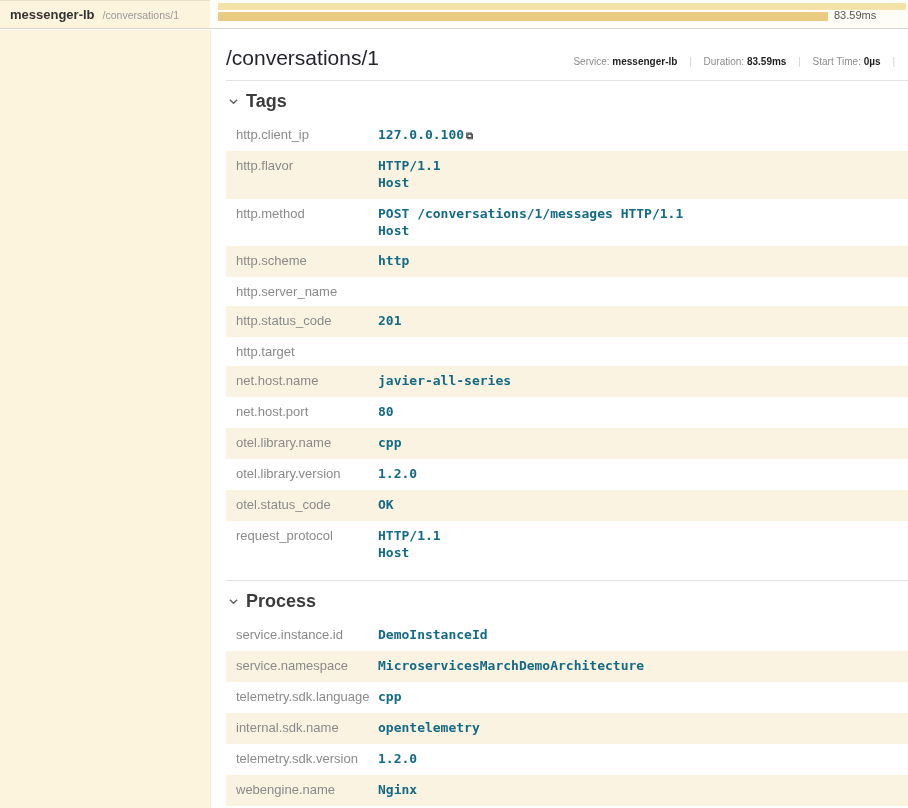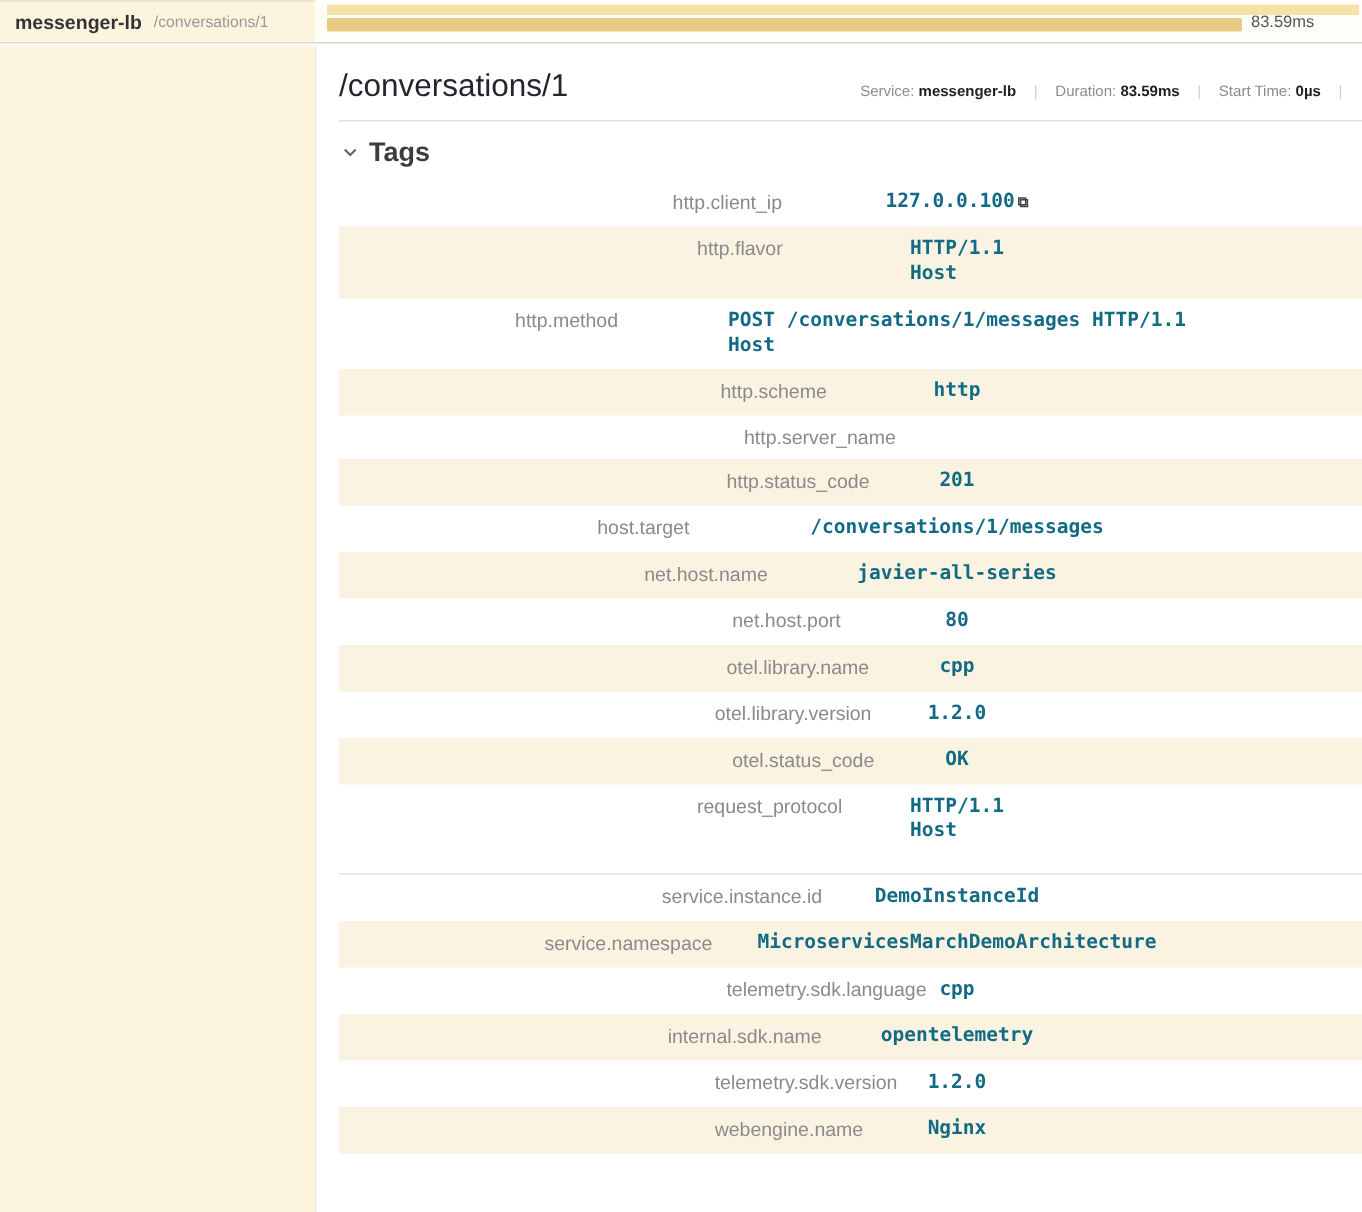--- a/index.html
+++ b/index.html
@@ -34,21 +34,21 @@
   .detail-meta b { color:#1f1f1f; }
   .meta-sep { color:#d0d0d0; margin:0 9px; }
 
   
   .section-header { display:flex; align-items:center; gap:7px; padding:10px 0 8px 2px;
                     cursor:pointer; }
   .section-label { font-size:18px; font-weight:600; color:#3c3c3c; }
   .chev { width:11px; height:11px; flex:none; }
 
   .kv-table { width:100%; }
-  .kv-row { display:flex; padding:7px 10px;justify-content:center; }
+  .kv-row { display:flex; padding:7px 10px; }
   .kv-row:nth-child(even) { background:#fbf3e2; }
   .kv-key { width:142px; flex:none; font-size:13px; color:#8a8a8a; }
   .kv-val { font-family:"DejaVu Sans Mono","Liberation Mono",monospace;
             font-size:13px; color:#136a85; white-space:pre-line; line-height:1.3;font-weight:bold; }
   .copy-ic { font-size:10px; color:#444; margin-left:2px; cursor:pointer;
              font-family:"Liberation Sans",sans-serif; }
 
   .process-section { border-top:1px solid #e0e0e0; margin-top:12px; }
 </style>
 </head>
@@ -113,22 +113,21 @@
     </div>
     <div class="kv-row">
       <div class="kv-key">http.server_name</div>
       <div class="kv-val"></div>
     </div>
     <div class="kv-row">
       <div class="kv-key">http.status_code</div>
       <div class="kv-val">201</div>
     </div>
     <div class="kv-row">
-      <div class="kv-key">host.target</div>
-      <div class="kv-val">/conversations/1/messages</div>
+      <div class="kv-key">http.target</div>
     </div>
     <div class="kv-row">
       <div class="kv-key">net.host.name</div>
       <div class="kv-val">javier-all-series</div>
     </div>
     <div class="kv-row">
       <div class="kv-key">net.host.port</div>
       <div class="kv-val">80</div>
     </div>
     <div class="kv-row">
@@ -144,20 +143,26 @@
       <div class="kv-val">OK</div>
     </div>
     <div class="kv-row">
       <div class="kv-key">request_protocol</div>
       <div class="kv-val">HTTP/1.1
 Host</div>
     </div>
   </div>
 
   <div class="process-section">
+    <div class="section-header">
+      <svg class="chev" viewBox="0 0 12 12">
+        <polyline points="2,4 6,8 10,4" fill="none" stroke="#666" stroke-width="1.6"></polyline>
+      </svg>
+      <span class="section-label">Process</span>
+    </div>
 
     <div class="kv-table">
       <div class="kv-row">
         <div class="kv-key">service.instance.id</div>
         <div class="kv-val">DemoInstanceId</div>
       </div>
       <div class="kv-row">
         <div class="kv-key">service.namespace</div>
         <div class="kv-val">MicroservicesMarchDemoArchitecture</div>
       </div>

